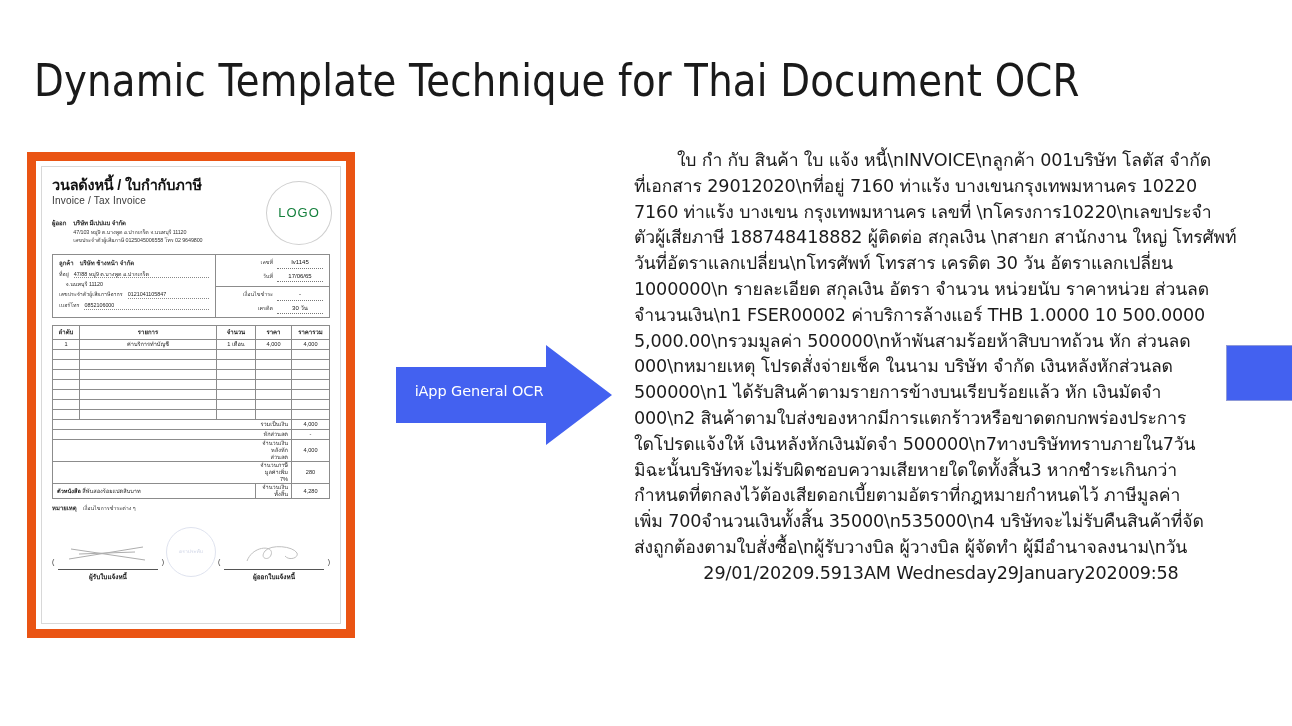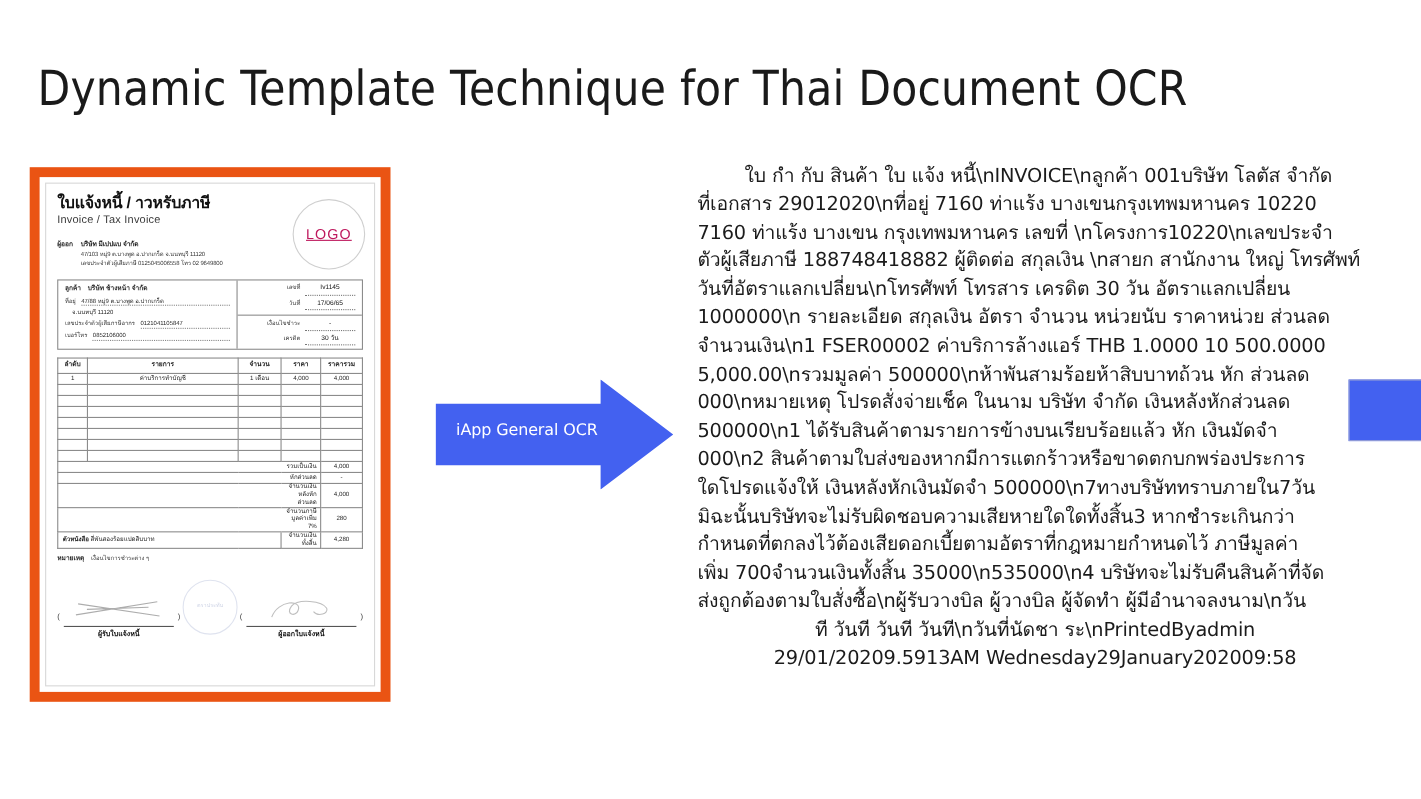--- a/index.html
+++ b/index.html
@@ -71,24 +71,23 @@
     position: absolute;
     right: 8px;
     top: 14px;
     width: 64px;
     height: 62px;
     border: 1.2px solid #cfcfcf;
     border-radius: 50%;
     display: flex;
     align-items: center;
     justify-content: center;
-    color: #be185d;
+    color: #15803d;
     font-size: 13px;
     letter-spacing: 1px;
-    text-decoration: underline;
   }
   #issuer-block {
     margin-top: 12px;
     display: flex;
     gap: 7px;
   }
   .issuer-label {
     font-size: 6px;
     font-weight: bold;
     color: #222;
@@ -253,21 +252,21 @@
   }
 </style>
 </head>
 <body>
 
 <div id="slide-title">Dynamic Template Technique for Thai Document OCR</div>
 
 <div id="invoice-doc">
   <div id="invoice-inner">
 
-    <div class="inv-title-th">ใบแจ้งหนี้ / าวหรับภาษี</div>
+    <div class="inv-title-th">วนลด้งหนี้ / ใบกำกับภาษี</div>
     <div class="inv-title-en">Invoice / Tax Invoice</div>
 
     <div id="logo-circle">
       <span>LOGO</span>
     </div>
 
     <div id="issuer-block">
       <div class="issuer-label">ผู้ออก</div>
       <div class="issuer-lines">
         <div class="issuer-name">บริษัท มีเปปแบ จำกัด</div>
@@ -479,17 +478,16 @@
   <div class="line">จำนวนเงิน\n1 FSER00002 ค่าบริการล้างแอร์ THB 1.0000 10 500.0000</div>
   <div class="line">5,000.00\nรวมมูลค่า 500000\nห้าพันสามร้อยห้าสิบบาทถ้วน หัก ส่วนลด</div>
   <div class="line">000\nหมายเหตุ โปรดสั่งจ่ายเช็ค ในนาม บริษัท จำกัด เงินหลังหักส่วนลด</div>
   <div class="line"> 500000\n1 ได้รับสินค้าตามรายการข้างบนเรียบร้อยแล้ว หัก เงินมัดจำ</div>
   <div class="line">000\n2 สินค้าตามใบส่งของหากมีการแตกร้าวหรือขาดตกบกพร่องประการ</div>
   <div class="line">ใดโปรดแจ้งให้ เงินหลังหักเงินมัดจำ 500000\n7ทางบริษัททราบภายใน7วัน</div>
   <div class="line">มิฉะนั้นบริษัทจะไม่รับผิดชอบความเสียหายใดใดทั้งสิ้น3 หากชำระเกินกว่า</div>
   <div class="line">กำหนดที่ตกลงไว้ต้องเสียดอกเบี้ยตามอัตราที่กฎหมายกำหนดไว้ ภาษีมูลค่า</div>
   <div class="line">เพิ่ม 700จำนวนเงินทั้งสิ้น 35000\n535000\n4 บริษัทจะไม่รับคืนสินค้าที่จัด</div>
   <div class="line">ส่งถูกต้องตามใบสั่งซื้อ\nผู้รับวางบิล ผู้วางบิล ผู้จัดทำ ผู้มีอำนาจลงนาม\nวัน</div>
-  <div class="line center">ที วันที วันที วันที\nวันที่นัดชา ระ\nPrintedByadmin</div>
   <div class="line center">29/01/20209.5913AM Wednesday29January202009:58</div>
 </div>
 
 <div id="blue-rect"></div>
 
 </body></html>

